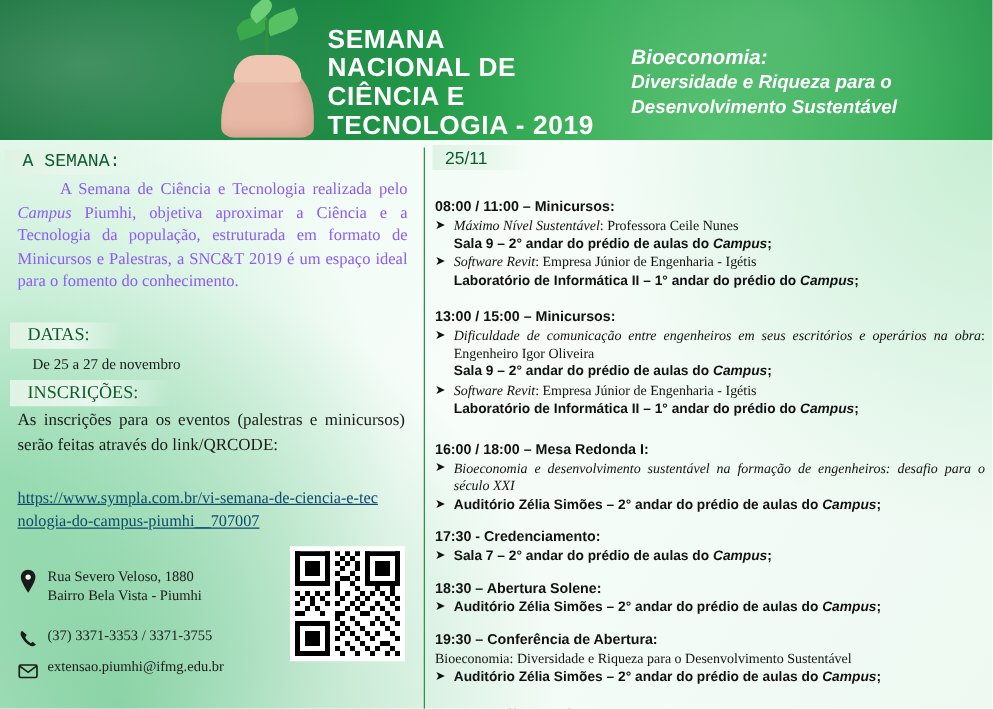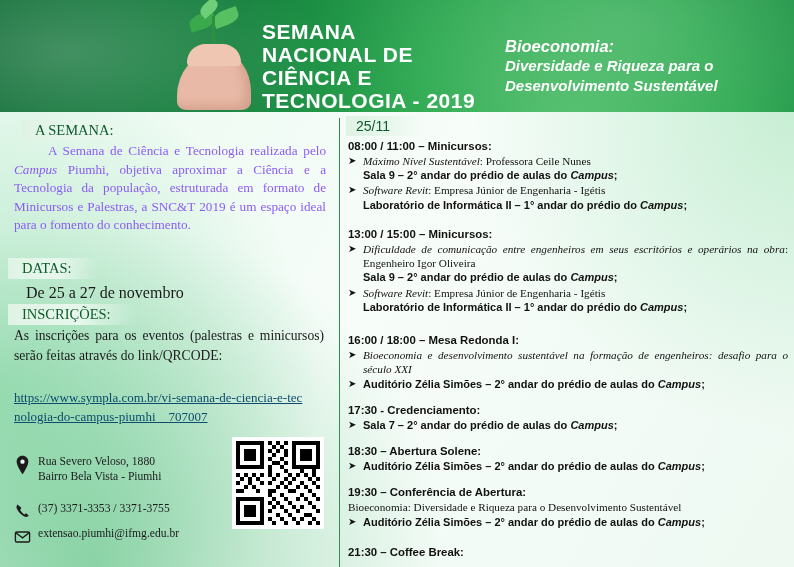--- a/index.html
+++ b/index.html
@@ -101,31 +101,31 @@
     position:absolute;left:339px;top:118px;width:1px;height:449px;background:#2f8f4f;
   }
   
   .lcol{position:absolute;left:0;top:112px;width:339px;height:455px;}
   .tagline{
     position:absolute;
     font-family:"Liberation Serif",serif;font-size:14.5px;color:#0d5c2b;
     padding:2px 26px 2px 14px;
     background:linear-gradient(90deg,#dff3e4 0%,#e8f7ec 55%,rgba(232,247,236,0) 100%);
   }
-  #tag-semana{left:21px;top:8px;}
+  #tag-semana{left:4px;top:8px;font-family:Liberation Mono, monospace;}
   #tag-datas{left:8px;top:146px;}
   #tag-inscr{left:8px;top:192px;}
   .para{
     position:absolute;left:14px;top:30px;width:312px;
     font-size:13.2px;line-height:18.5px;color:#8b5cf6;text-align:justify;
     text-indent:34px;
   }
   .para i{font-style:italic;}
   .datas-txt{
-    position:absolute;left:26px;top:172px;font-size:16px;color:#1b1b1b;
+    position:absolute;left:26px;top:172px;font-size:12px;color:#1b1b1b;
   }
   .inscr-txt{
     position:absolute;left:14px;top:214px;width:310px;
     font-size:13.6px;line-height:20px;color:#1b1b1b;text-align:justify;
   }
   .link{
     position:absolute;left:14px;top:276px;width:290px;
     font-size:13px;line-height:19px;color:#0c4a6e;text-decoration:underline;
     word-break:break-all;
   }
@@ -146,21 +146,21 @@
   }
   .qr svg{display:block;}
   
   .rcol{position:absolute;left:346px;top:112px;width:448px;height:455px;}
   .datechip{
     position:absolute;left:0;top:4px;
     font-family:Liberation Sans, sans-serif;font-size:14px;color:#0d5c2b;
     padding:2px 34px 2px 10px;
     background:linear-gradient(90deg,#dff3e4 0%,#e9f7ed 60%,rgba(233,247,237,0) 100%);
   }
-  .block{position:absolute;left:2px;width:440px;}
+  .block{position:absolute;left:2px;width:440px;margin-top:20px;}
   .bhead{
     font-family:"Liberation Sans",sans-serif;font-weight:bold;font-size:11.4px;
     color:#111;margin-bottom:2px;
   }
   .item{
     display:flex;gap:5px;font-size:11.2px;line-height:14.2px;color:#111;
     margin-bottom:1px;
   }
   .arrow{flex:0 0 10px;color:#111;font-size:10px;line-height:14.2px;}
   .itxt{flex:1;}

